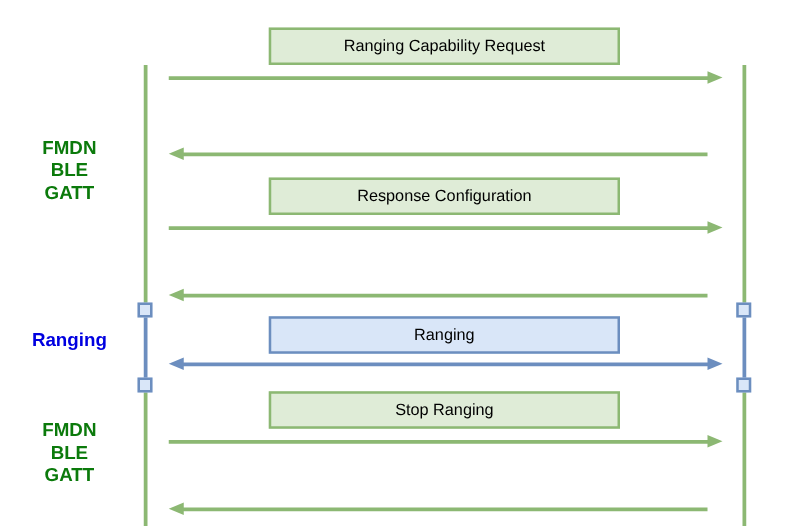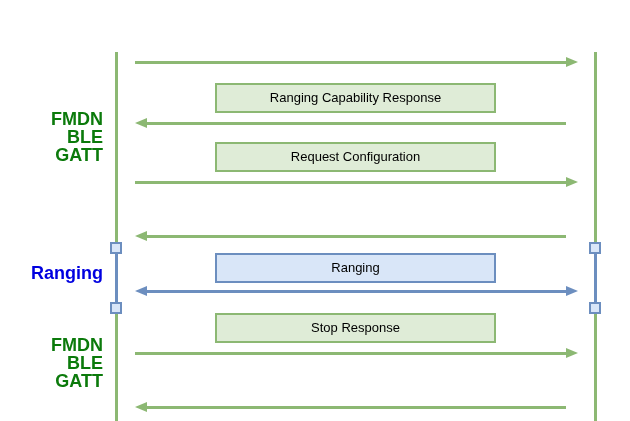--- a/index.html
+++ b/index.html
@@ -40,22 +40,22 @@
   .head{position:absolute;top:50%;margin-top:-5px;width:0;height:0;
     border-top:5px solid transparent;border-bottom:5px solid transparent;}
   .head.right{right:0;}
   .head.left{left:0;}
   .head.right.green-h{border-left:12px solid var(--green-line);}
   .head.left.green-h{border-right:12px solid var(--green-line);}
   .head.right.blue-h{border-left:12px solid var(--blue-line);}
   .head.left.blue-h{border-right:12px solid var(--blue-line);}
   
   .side-label{
-    position:absolute;left:8px;width:95px;text-align:right;
-    font-weight:bold;font-size:18px;line-height:18px;
+    position:absolute;left:8px;width:95px;text-align:center;
+    font-weight:bold;font-size:15px;line-height:18px;
   }
   .side-label.green-t{color:var(--green-text);}
   .side-label.blue-t{color:var(--blue-text);}
   .side-label span{display:block;}
 </style>
 </head>
 <body>
 
 <div class="canvas">
 
@@ -78,24 +78,24 @@
   </div>
   <div class="side-label blue-t" style="top:264px">
     <span>Ranging</span>
   </div>
   <div class="side-label green-t" style="top:336px">
     <span>FMDN</span>
     <span>BLE</span>
     <span>GATT</span>
   </div>
 
-  <div class="msg-box green-box" style="top:83px">Ranging Capability Response</div>
-  <div class="msg-box green-box" style="top:142px">Request Configuration</div>
+  <div class="msg-box green-box" style="top:22px">Ranging Capability Request</div>
+  <div class="msg-box green-box" style="top:142px">Response Configuration</div>
   <div class="msg-box blue-box" style="top:253px">Ranging</div>
-  <div class="msg-box green-box" style="top:313px">Stop Response</div>
+  <div class="msg-box green-box" style="top:313px">Stop Ranging</div>
 
   <div class="arrow" style="top:56px">
     <div class="shaft green-bg" style="left:0;right:10px"></div>
     <div class="head right green-h"></div>
   </div>
   <div class="arrow" style="top:117px">
     <div class="shaft green-bg" style="left:10px;right:12px"></div>
     <div class="head left green-h"></div>
   </div>
   <div class="arrow" style="top:176px">

